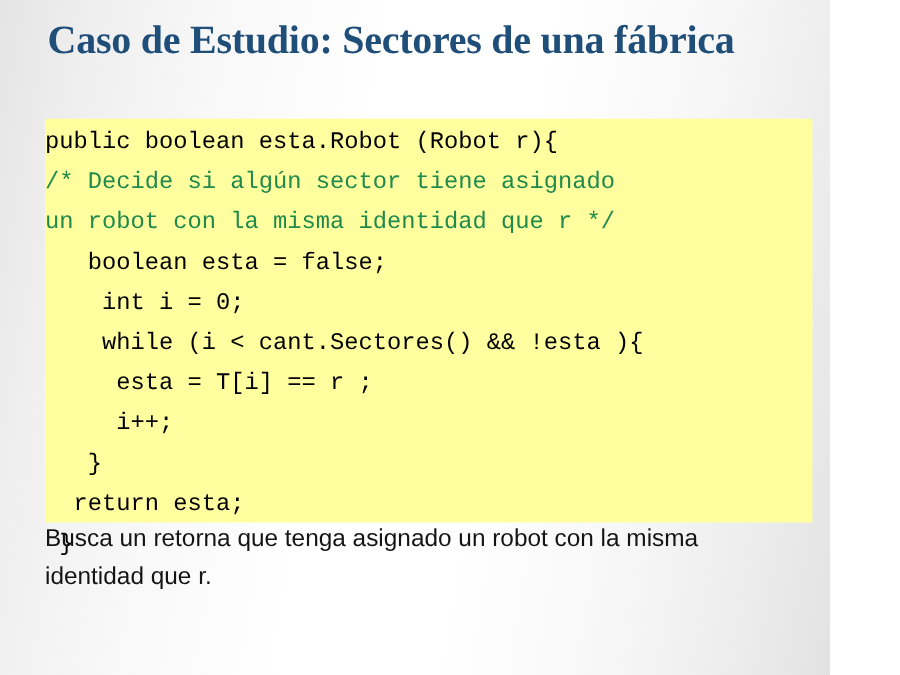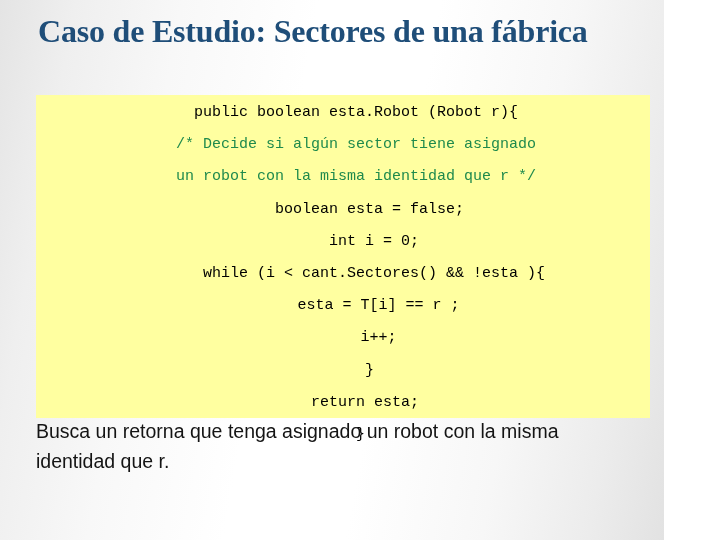--- a/index.html
+++ b/index.html
@@ -51,30 +51,29 @@
     position: absolute;
     left: 36px;
     top: 95px;
     width: 614px;
     height: 323px;
     background: #ffffa0;
   }
 
   #code-lines {
     position: absolute;
-    left: 26px;
+    left: 36px;
     top: 97px;
     width: 660px;
     font-family: "Liberation Mono", "DejaVu Sans Mono", monospace;
-    font-size: 15px;
+    font-size: 19px;
     line-height: 32.2px;
     letter-spacing: 0px;
     color: #000000;
     white-space: pre;
-    text-align: center;
   }
   #code-lines .ln {
     display: block;
     height: 32.2px;
   }
   #code-lines .comment {
     color: #1f8a4c;
   }
 
   

